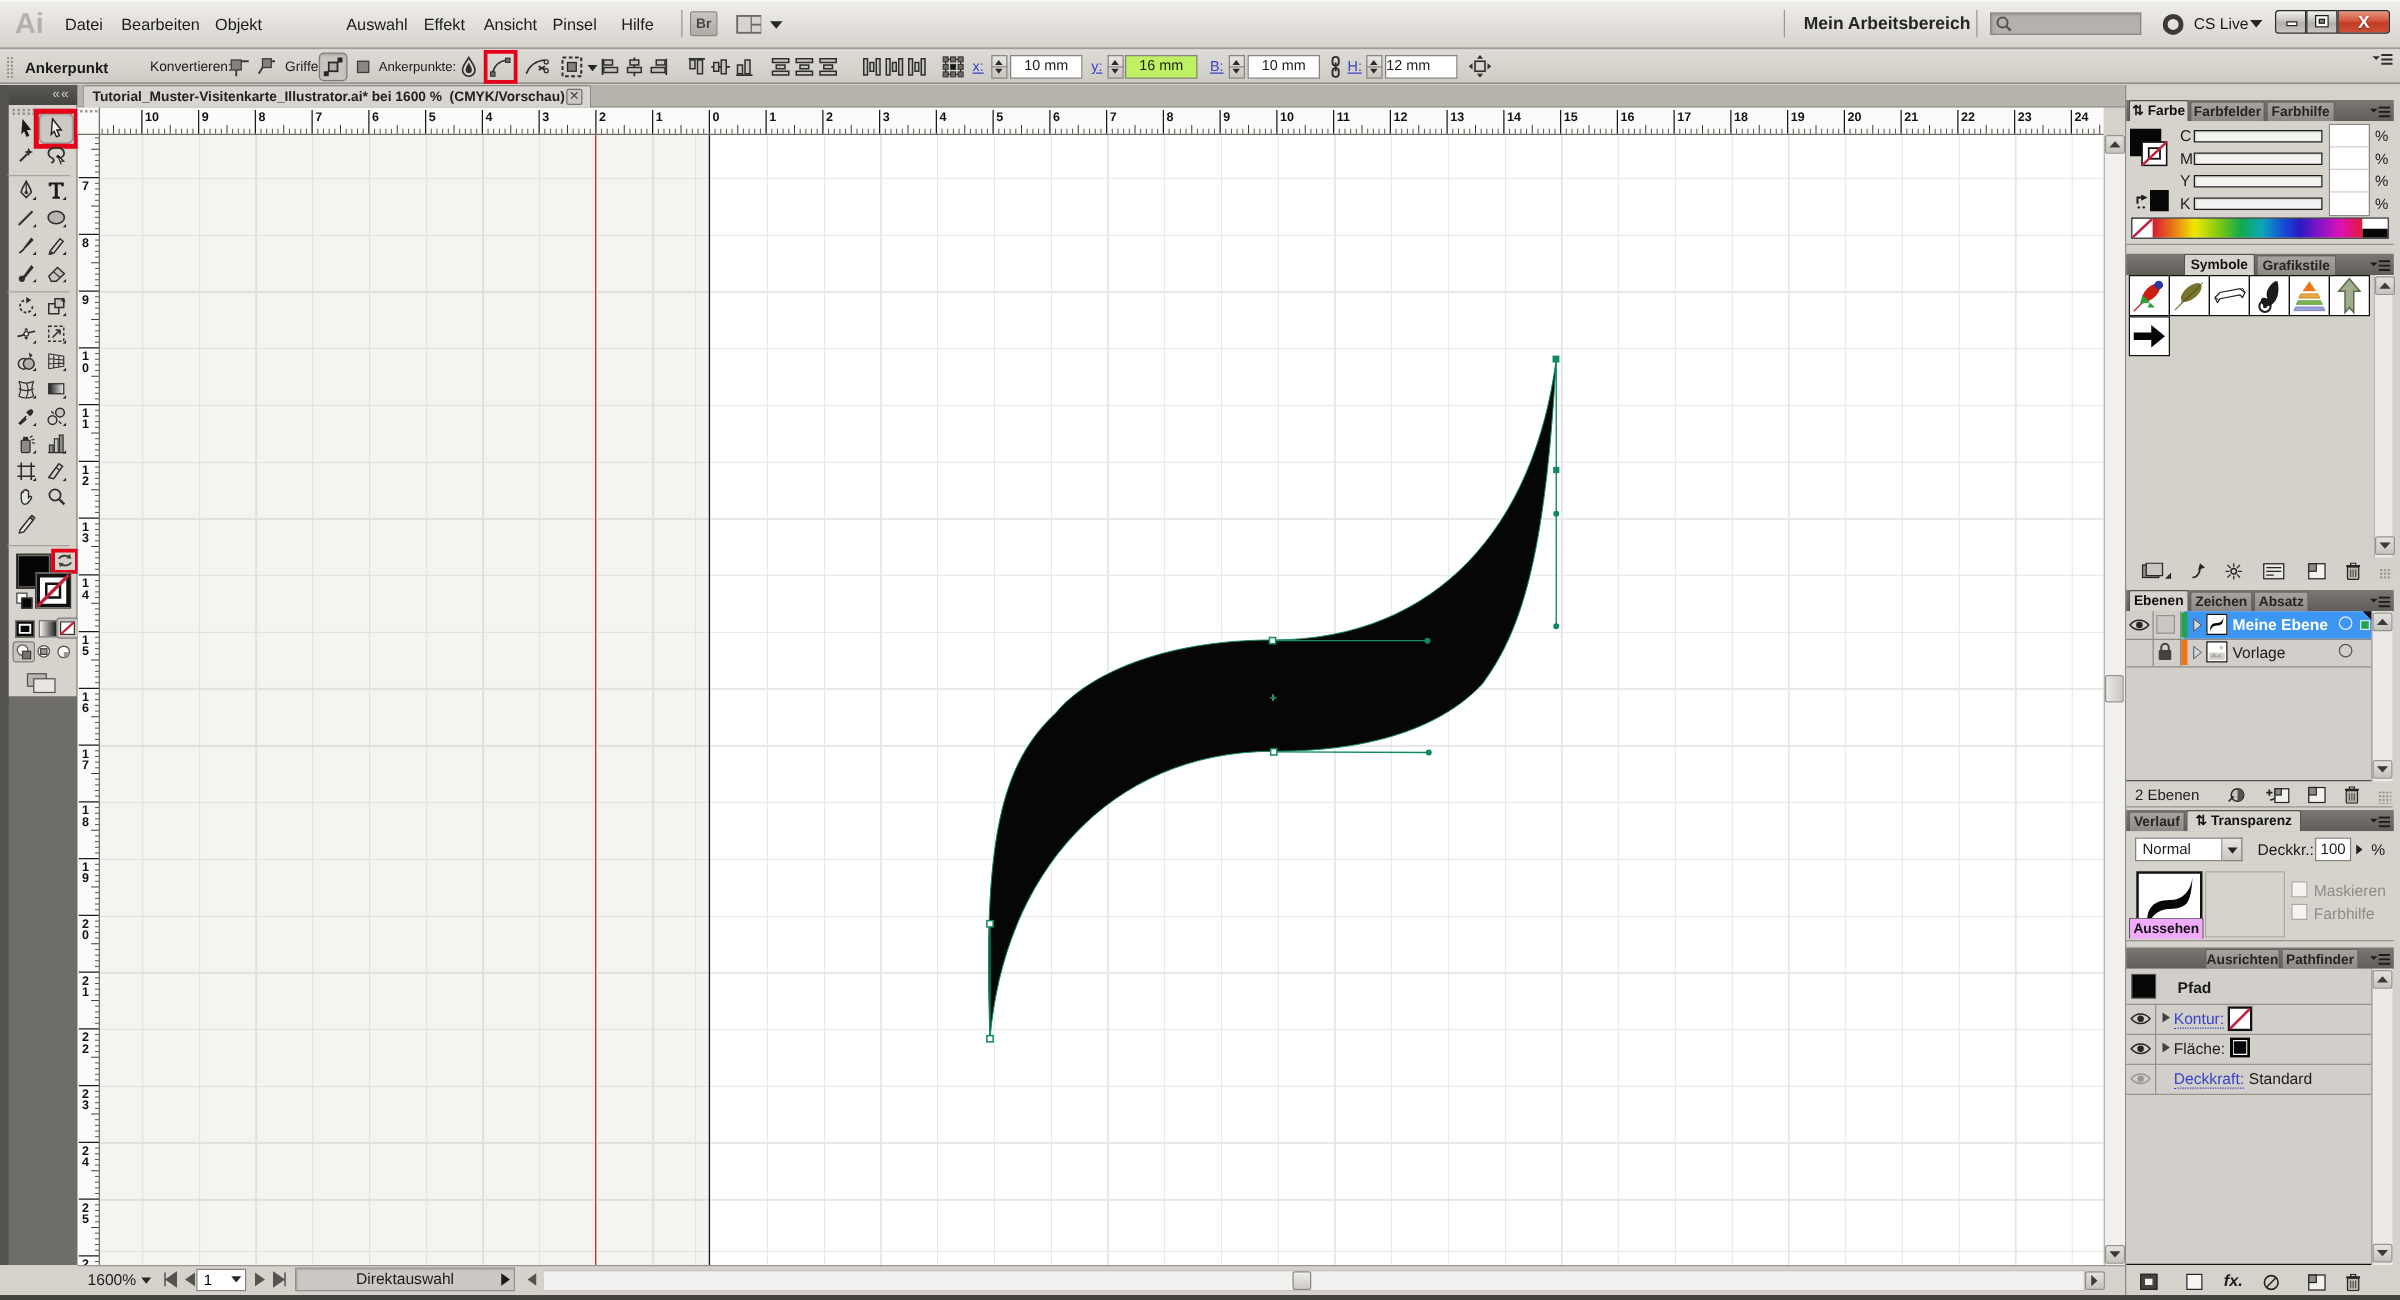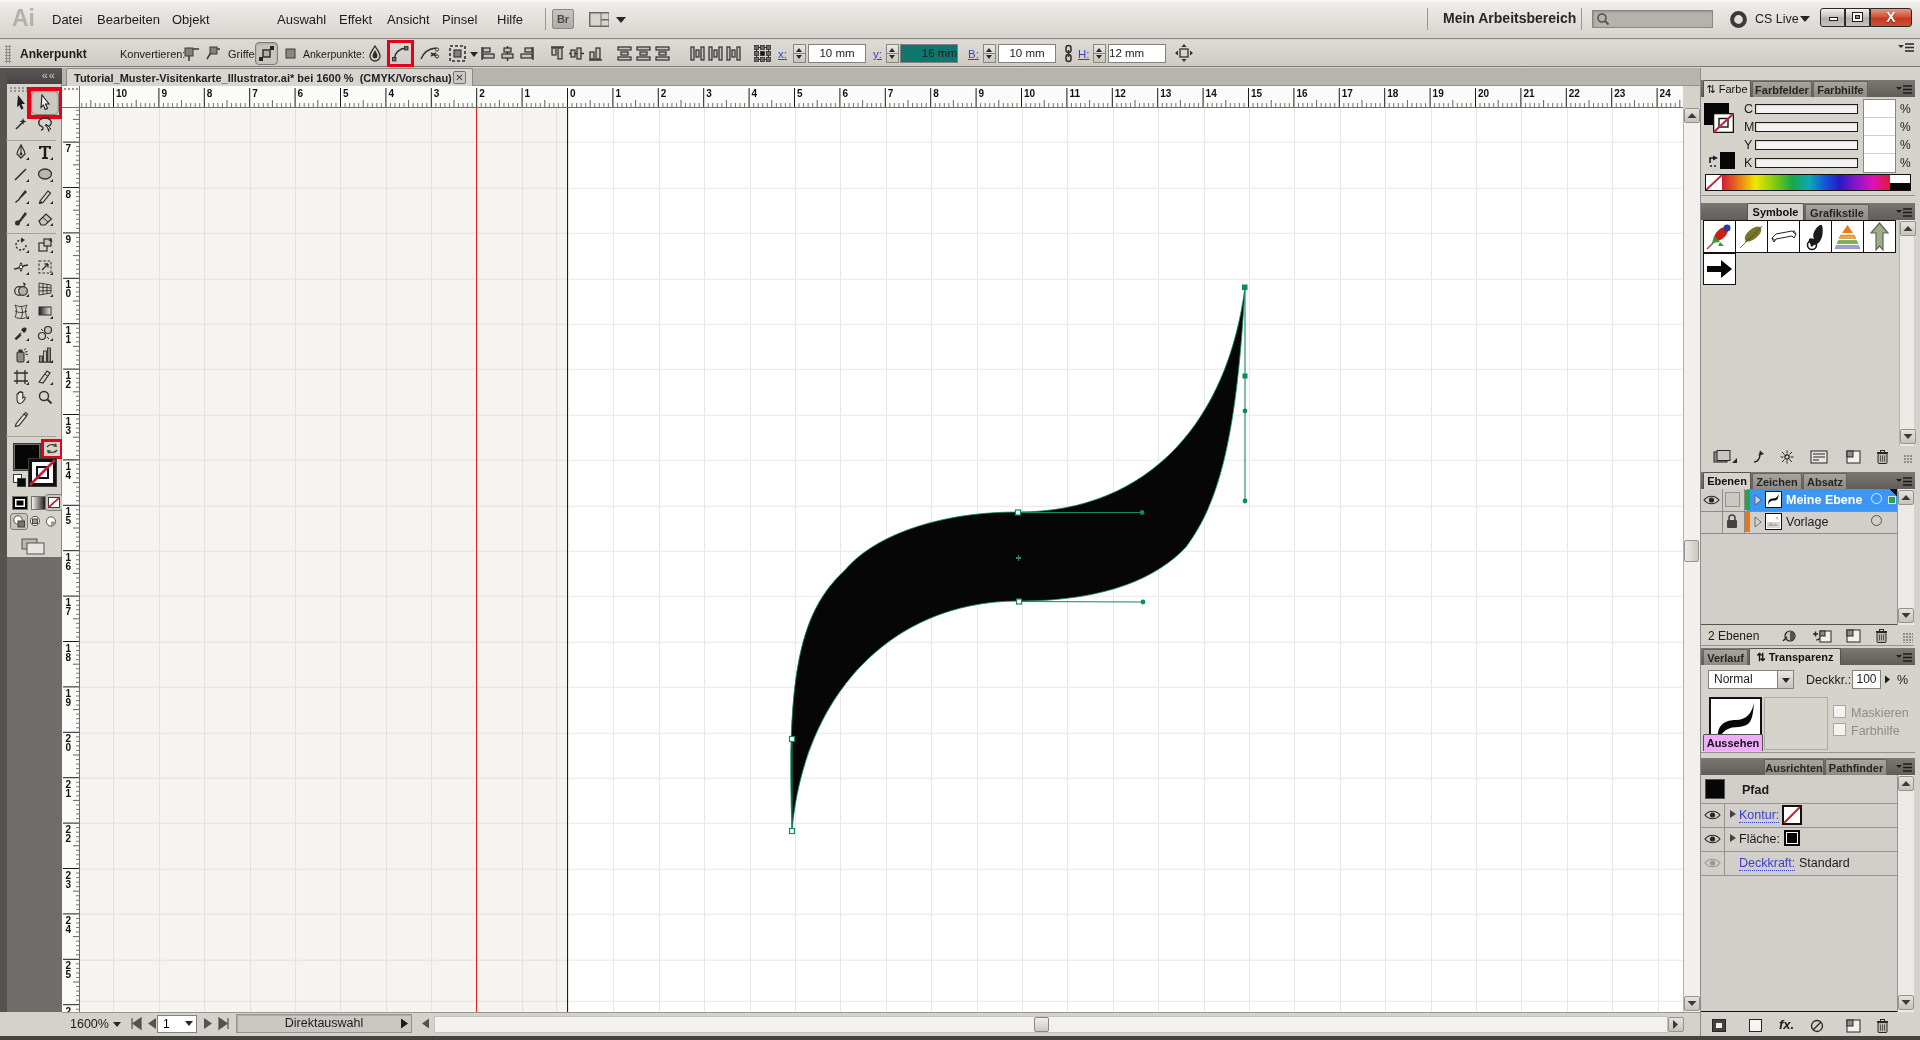--- a/index.html
+++ b/index.html
@@ -170,21 +170,21 @@
     <div class="abs" style="left:793px;top:44px;width:13px;height:19px;background:linear-gradient(#e9e7e3,#c9c6c0);border:1px solid #8a8781;"></div>
     <div class="abs" style="left:796px;top:48px;width:0;height:0;border-left:3.5px solid transparent;border-right:3.5px solid transparent;border-bottom:4px solid #2a2a2a;"></div>
     <div class="abs" style="left:796px;top:55px;width:0;height:0;border-left:3.5px solid transparent;border-right:3.5px solid transparent;border-top:4px solid #2a2a2a;"></div>
     <div class="abs" style="left:793px;top:53px;width:13px;height:1px;background:#8a8781;"></div>
     <div class="abs" style="left:808px;top:44px;width:58px;height:19px;background:#fff;border:1px solid #84817c;font-size:11.5px;color:#1b1b1b;text-align:center;line-height:17px;">10 mm</div>
     <div class="tx" style="left:873px;top:48px;font-size:11.5px;color:#3a41c8;text-decoration:underline;">y:</div>
     <div class="abs" style="left:886px;top:44px;width:13px;height:19px;background:linear-gradient(#e9e7e3,#c9c6c0);border:1px solid #8a8781;"></div>
     <div class="abs" style="left:889px;top:48px;width:0;height:0;border-left:3.5px solid transparent;border-right:3.5px solid transparent;border-bottom:4px solid #2a2a2a;"></div>
     <div class="abs" style="left:889px;top:55px;width:0;height:0;border-left:3.5px solid transparent;border-right:3.5px solid transparent;border-top:4px solid #2a2a2a;"></div>
     <div class="abs" style="left:886px;top:53px;width:13px;height:1px;background:#8a8781;"></div>
-    <div class="abs" style="left:900px;top:44px;width:58px;height:19px;background:#0f766e;border:1px solid #84817c;font-size:11.5px;color:#1b1b1b;text-align:right;line-height:17px;">16 mm</div>
+    <div class="abs" style="left:900px;top:44px;width:58px;height:19px;background:#bef264;border:1px solid #84817c;font-size:11.5px;color:#1b1b1b;text-align:center;line-height:17px;">16 mm</div>
     <div class="tx" style="left:968px;top:48px;font-size:11.5px;color:#3a41c8;text-decoration:underline;">B:</div>
     <div class="abs" style="left:983px;top:44px;width:13px;height:19px;background:linear-gradient(#e9e7e3,#c9c6c0);border:1px solid #8a8781;"></div>
     <div class="abs" style="left:986px;top:48px;width:0;height:0;border-left:3.5px solid transparent;border-right:3.5px solid transparent;border-bottom:4px solid #2a2a2a;"></div>
     <div class="abs" style="left:986px;top:55px;width:0;height:0;border-left:3.5px solid transparent;border-right:3.5px solid transparent;border-top:4px solid #2a2a2a;"></div>
     <div class="abs" style="left:983px;top:53px;width:13px;height:1px;background:#8a8781;"></div>
     <div class="abs" style="left:998px;top:44px;width:58px;height:19px;background:#fff;border:1px solid #84817c;font-size:11.5px;color:#1b1b1b;text-align:center;line-height:17px;">10 mm</div>
     <svg class="abs" style="left:1063px;top:44px" width="11" height="19" viewBox="0 0 11 19">
       <rect x="3" y="1.5" width="5" height="7" rx="2.5" fill="none" stroke="#2e2e2c" stroke-width="1.5"></rect>
       <rect x="3" y="10.5" width="5" height="7" rx="2.5" fill="none" stroke="#2e2e2c" stroke-width="1.5"></rect>
       <line x1="5.5" y1="6" x2="5.5" y2="13" stroke="#2e2e2c" stroke-width="1.5"></line>
@@ -556,21 +556,21 @@
     </svg>
     <div class="abs" style="left:434px;top:1016px;width:1234px;height:17px;background:#f2f1ef;border:1px solid #c6c3be;"></div>
     <div class="abs" style="left:1034px;top:1017px;width:15px;height:15px;background:linear-gradient(#f0efed,#ccc9c4);border:1px solid #8a8781;border-radius:2px;"></div>
     <div class="abs" style="left:1668px;top:1017px;width:16px;height:15px;background:linear-gradient(#e5e3df,#c6c3be);border:1px solid #96938e;border-radius:2px;"></div>
     <svg class="abs" style="left:1668px;top:1017px" width="16" height="15" viewBox="0 0 16 15">
       <path d="M10,7.5 L5,3 L5,12z" fill="#3c3a37"></path>
     </svg>
     <div class="abs" style="left:0;top:1036px;width:1920px;height:4px;background:#45433f;"></div>
     <div class="abs" style="left:1700px;top:68px;width:220px;height:968px;background:#d5d2cc;border-left:1px solid #8e8b86;"></div>
     <div class="abs" style="left:1701px;top:80px;width:214px;height:17px;background:linear-gradient(#7b7874,#615e5a);"></div>
-    <div class="abs" style="left:1703px;top:80px;width:48px;height:17px;background:#d6d3cd;border:1px solid #55534f;border-bottom:none;border-radius:2px 2px 0 0;font-size:11px;font-weight:normal;color:#111;text-align:center;overflow:hidden;line-height:17px;">⇅ Farbe</div>
+    <div class="abs" style="left:1703px;top:80px;width:48px;height:17px;background:#d6d3cd;border:1px solid #55534f;border-bottom:none;border-radius:2px 2px 0 0;font-size:11px;font-weight:bold;color:#111;text-align:center;overflow:hidden;line-height:17px;">⇅ Farbe</div>
     <div class="abs" style="left:1752px;top:81px;width:60px;height:16px;background:linear-gradient(#a7a49f,#8d8a85);border:1px solid #66635f;border-bottom:none;border-radius:2px 2px 0 0;font-size:11px;font-weight:bold;color:#26261f;text-align:center;overflow:hidden;line-height:17px;">Farbfelder</div>
     <div class="abs" style="left:1813px;top:81px;width:55px;height:16px;background:linear-gradient(#a7a49f,#8d8a85);border:1px solid #66635f;border-bottom:none;border-radius:2px 2px 0 0;font-size:11px;font-weight:bold;color:#26261f;text-align:center;overflow:hidden;line-height:17px;">Farbhilfe</div>
     <svg class="abs" style="left:1896px;top:85px" width="16" height="10" viewBox="0 0 16 10">
       <path d="M0,2 l3,3 3,-3z" fill="#1b1b1b"></path>
       <g stroke="#1b1b1b" stroke-width="1.5">
         <line x1="7" y1="1" x2="16" y2="1"></line>
         <line x1="7" y1="4.5" x2="16" y2="4.5"></line>
         <line x1="7" y1="8" x2="16" y2="8"></line>
       </g>
     </svg>

